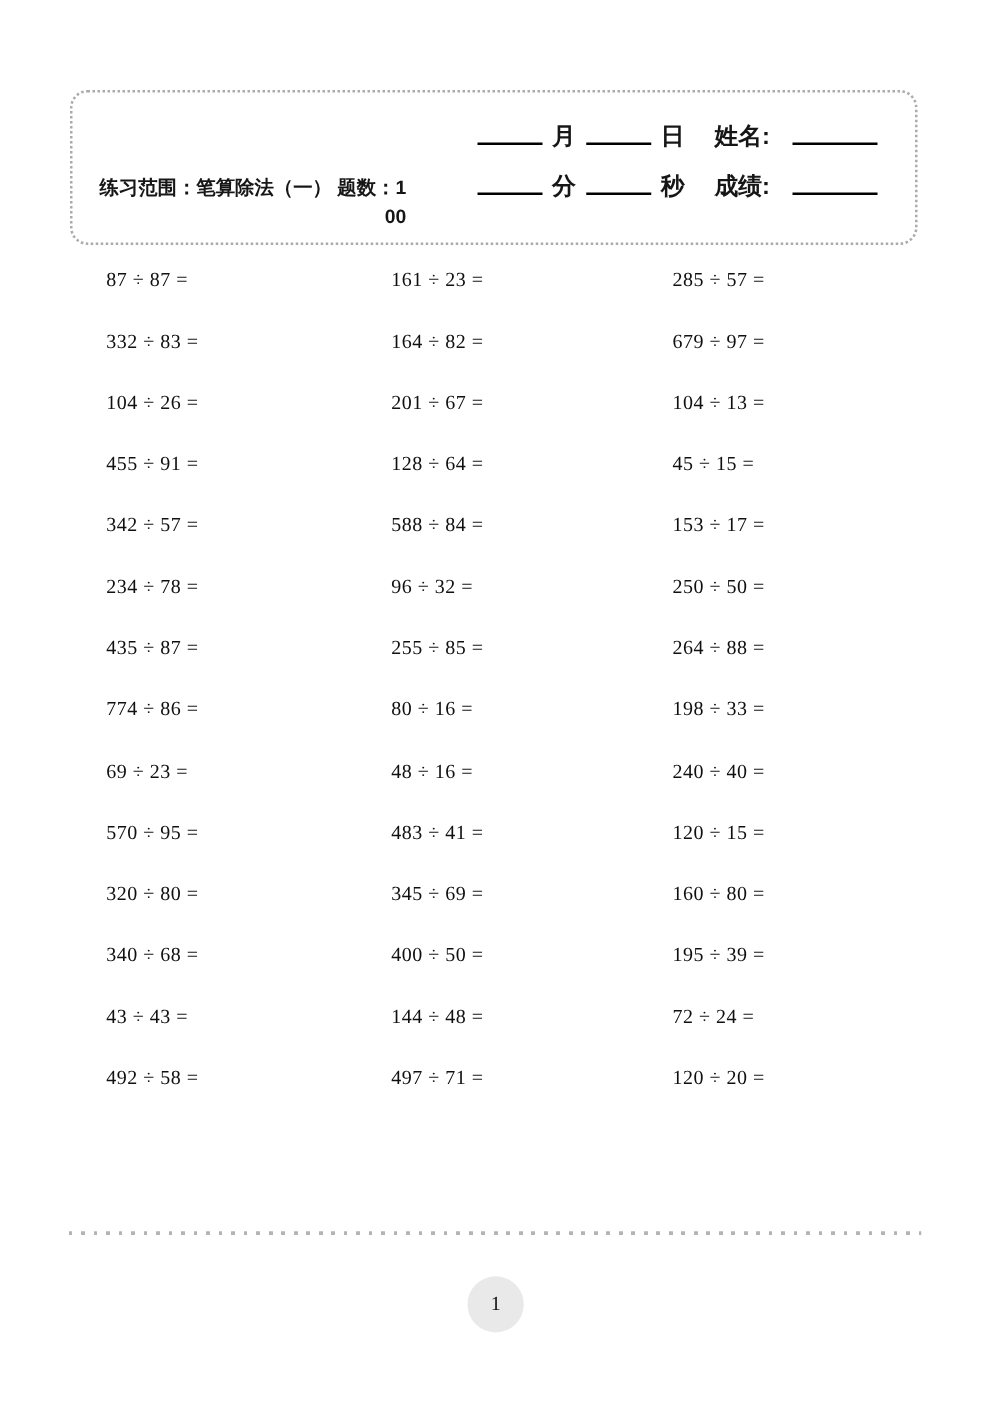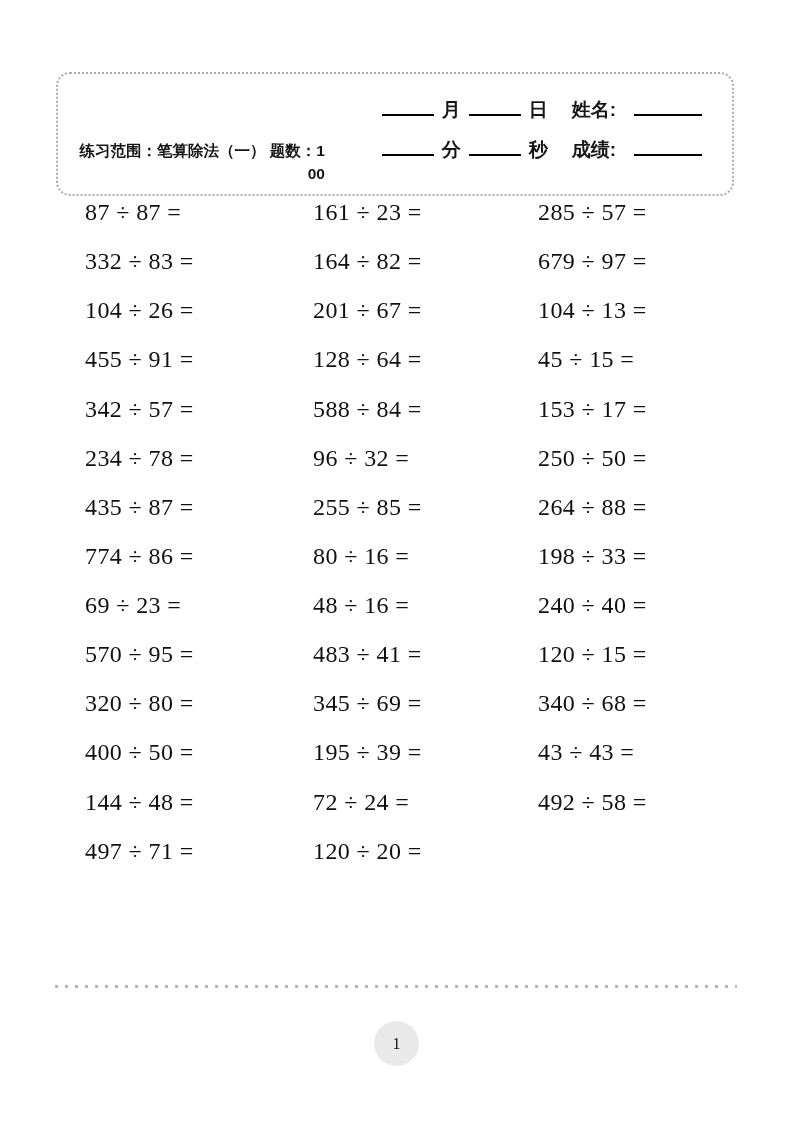--- a/index.html
+++ b/index.html
@@ -52,27 +52,27 @@
     display: inline-block;
     width: 52px; height: 0;
     border-bottom: 2px solid #000000;
     margin: 0 4px 3px 4px;
   }
   .blank-wide { width: 68px; }
 
   
   .problems {
     position: absolute;
-    left: 85px; top: 188px;
+    left: 85px; top: 200px;
     width: 660px;
     display: grid;
     grid-template-columns: 228px 225px 1fr;
     grid-auto-rows: 49.14px;
     align-items: center;
-    font-size: 24px;
+    font-size: 16px;
     letter-spacing: 0.4px;
   }
   .problem {
     font-family: "Liberation Serif", serif;
     color: #101010;
     white-space: nowrap;
   }
 
   
   .footer-line {
@@ -146,20 +146,21 @@
     <div class="problem">80 ÷ 16 =</div>
     <div class="problem">198 ÷ 33 =</div>
     <div class="problem">69 ÷ 23 =</div>
     <div class="problem">48 ÷ 16 =</div>
     <div class="problem">240 ÷ 40 =</div>
     <div class="problem">570 ÷ 95 =</div>
     <div class="problem">483 ÷ 41 =</div>
     <div class="problem">120 ÷ 15 =</div>
     <div class="problem">320 ÷ 80 =</div>
     <div class="problem">345 ÷ 69 =</div>
+    <div class="problem">160 ÷ 80 =</div>
     <div class="problem">340 ÷ 68 =</div>
     <div class="problem">400 ÷ 50 =</div>
     <div class="problem">195 ÷ 39 =</div>
     <div class="problem">43 ÷ 43 =</div>
     <div class="problem">144 ÷ 48 =</div>
     <div class="problem">72 ÷ 24 =</div>
     <div class="problem">492 ÷ 58 =</div>
     <div class="problem">497 ÷ 71 =</div>
     <div class="problem">120 ÷ 20 =</div>
   </div>

